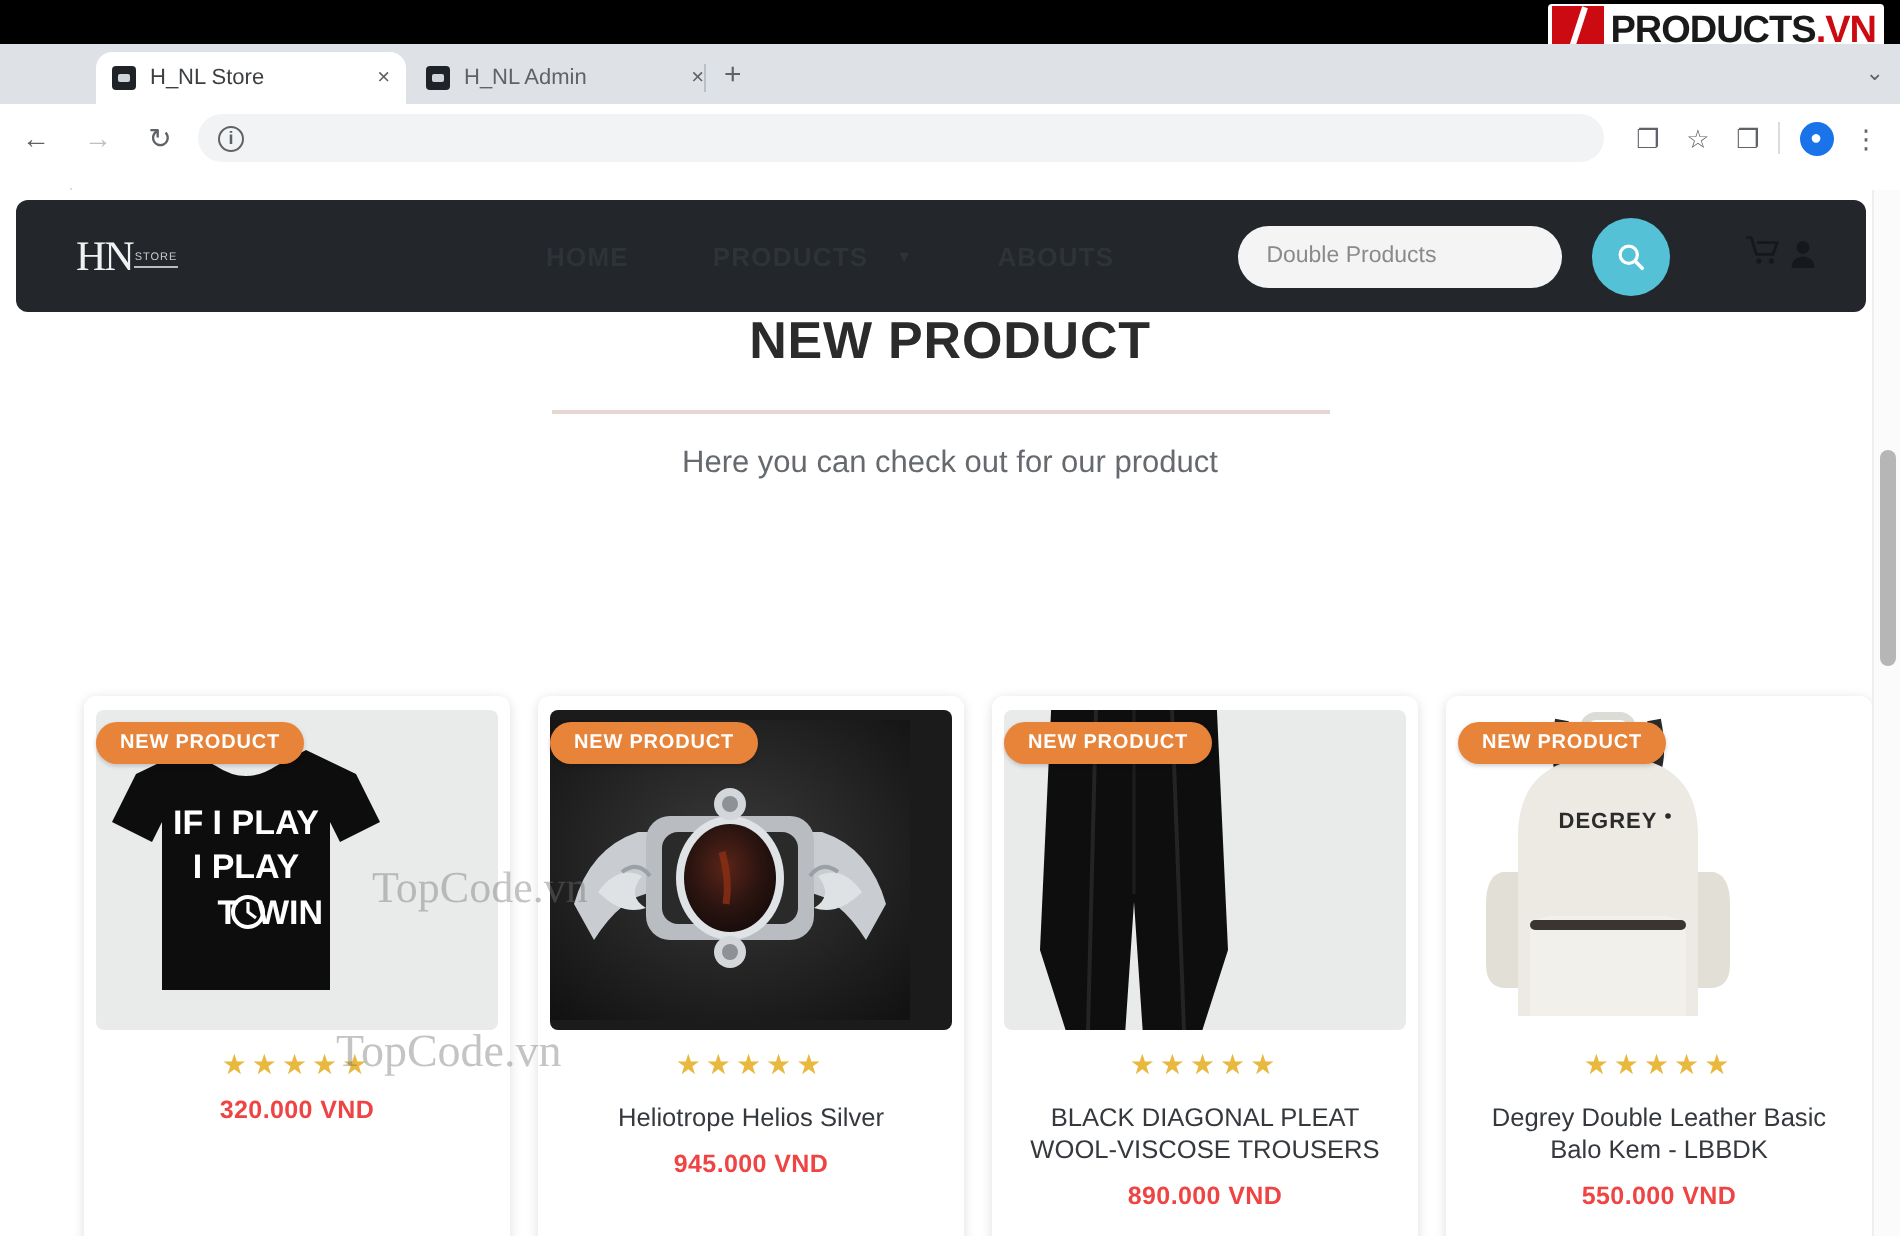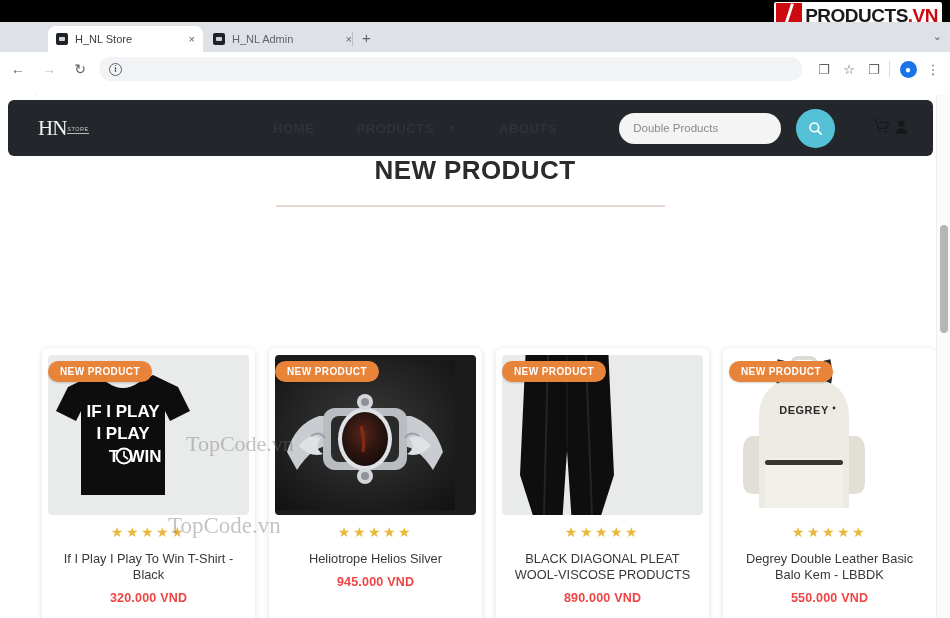--- a/index.html
+++ b/index.html
@@ -413,41 +413,41 @@
           <svg width="13" height="14" viewBox="0 0 14 15">
             <circle cx="7" cy="4" r="3.5" fill="#16191c"></circle>
             <path d="M0.8 15 c0 -4 2.8 -6.2 6.2 -6.2 s6.2 2.2 6.2 6.2z" fill="#16191c"></path>
           </svg>
         </span>
       </div>
     </div>
 
     <div class="section-title">NEW PRODUCT</div>
     <div class="title-rule"></div>
+    <div class="section-sub">Here you can check out for our product</div>
 
     <div class="grid">
 
       <div class="card">
         <div class="badge">NEW PRODUCT</div>
         <div class="thumb grey">
           <div class="tee-wrap">
             <svg viewBox="0 0 150 136" width="150" height="136">
               <path d="M45 8 L20 20 L8 44 L28 54 L33 44 L33 128 L117 128 L117 44 L122 54 L142 44 L130 20 L105 8 L90 16 Q75 26 60 16 Z" fill="#0d0d0d"></path>
               <text x="75" y="50" text-anchor="middle" font-family="Liberation Sans, sans-serif" font-size="17" font-weight="bold" fill="#ffffff">IF I PLAY</text>
               <text x="75" y="72" text-anchor="middle" font-family="Liberation Sans, sans-serif" font-size="17" font-weight="bold" fill="#ffffff">I PLAY</text>
               <text x="66" y="95" text-anchor="middle" font-family="Liberation Sans, sans-serif" font-size="17" font-weight="bold" fill="#ffffff">T</text>
               <circle cx="76" cy="89" r="7.5" fill="none" stroke="#ffffff" stroke-width="2"></circle>
               <path d="M76 84 l0 5 l4 3" stroke="#ffffff" stroke-width="1.6" fill="none"></path>
               <text x="97" y="95" text-anchor="middle" font-family="Liberation Sans, sans-serif" font-size="17" font-weight="bold" fill="#ffffff">WIN</text>
             </svg>
           </div>
         </div>
         <div class="meta">
           <div class="stars">★★★★★</div>
-          <div class="pname">If I Play I Play To Win T-Shirt - Black</div>
           <div class="price">320.000 VND</div>
         </div>
       </div>
 
       <div class="card">
         <div class="badge">NEW PRODUCT</div>
         <div class="thumb dark">
           <div class="ring-wrap">
             <svg viewBox="0 0 180 150" width="180" height="150">
               <defs>
@@ -493,21 +493,21 @@
             <svg viewBox="0 0 130 170" width="130" height="170">
               <path d="M24 -10 L106 -10 L112 120 L96 170 L70 170 L65 96 L60 170 L34 170 L18 120 Z" fill="#0e0e0e"></path>
               <line x1="46" y1="0" x2="42" y2="160" stroke="#242424" stroke-width="2"></line>
               <line x1="84" y1="0" x2="90" y2="160" stroke="#242424" stroke-width="2"></line>
               <line x1="65" y1="0" x2="65" y2="92" stroke="#1d1d1d" stroke-width="1.6"></line>
             </svg>
           </div>
         </div>
         <div class="meta">
           <div class="stars">★★★★★</div>
-          <div class="pname">BLACK DIAGONAL PLEAT WOOL-VISCOSE PRODUCTS</div>
+          <div class="pname">BLACK DIAGONAL PLEAT WOOL-VISCOSE TROUSERS</div>
           <div class="price">890.000 VND</div>
         </div>
       </div>
 
       <div class="card">
         <div class="badge">NEW PRODUCT</div>
         <div class="thumb white">
           <div class="bag-wrap">
             <svg viewBox="0 0 150 158" width="150" height="158">
               <path d="M52 4 q-4 20 2 30" stroke="#2a2a2a" stroke-width="7" fill="none"></path>

